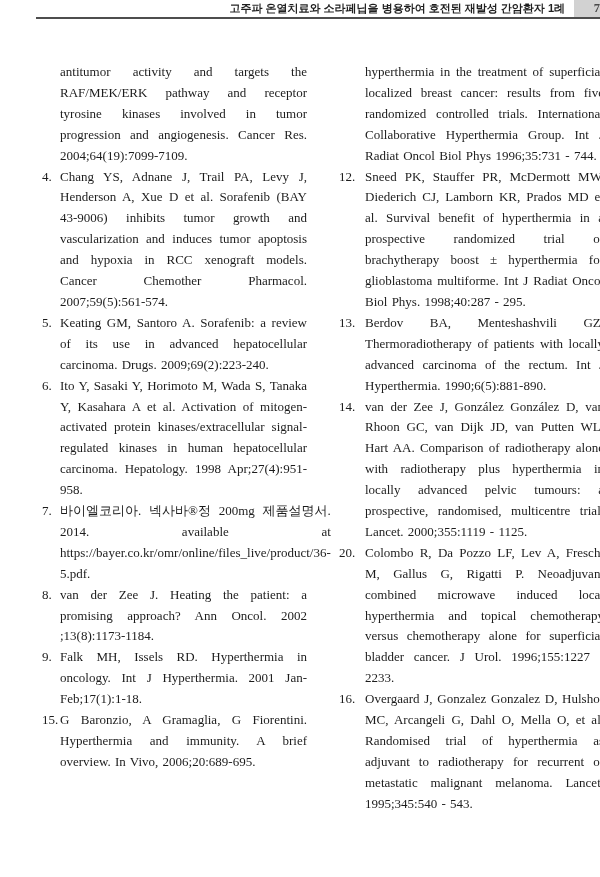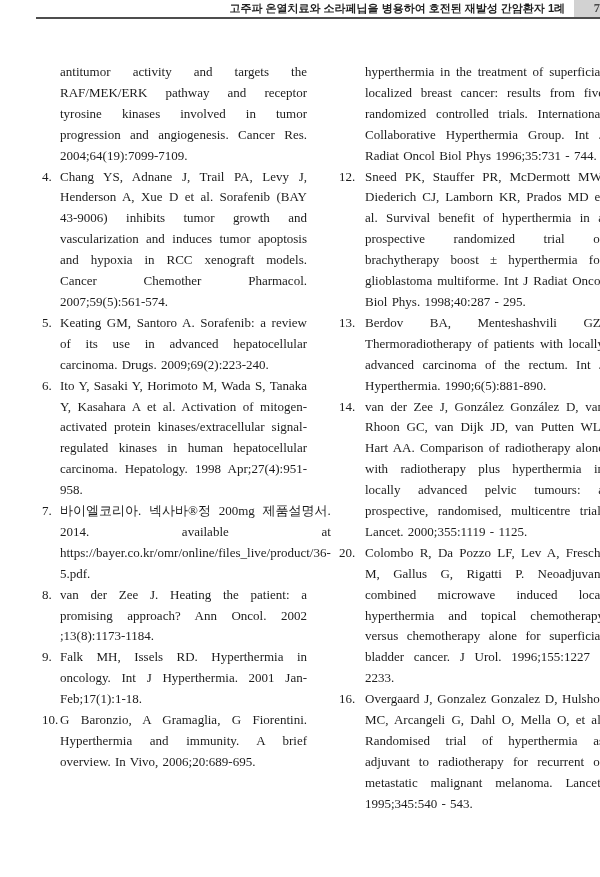--- a/index.html
+++ b/index.html
@@ -115,21 +115,21 @@
           <span class="num">8.</span>
           <span class="txt">van der Zee J. Heating the patient: a promising approach? Ann Oncol. 2002 ;13(8):1173-1184.</span>
         </div>
 
         <div class="ref">
           <span class="num">9.</span>
           <span class="txt">Falk MH, Issels RD. Hyperthermia in oncology. Int J Hyperthermia. 2001 Jan-Feb;17(1):1-18.</span>
         </div>
 
         <div class="ref">
-          <span class="num">10.</span>
+          <span class="num">15.</span>
           <span class="txt">G Baronzio, A Gramaglia, G Fiorentini. Hyperthermia and immunity. A brief overview. In Vivo, 2006;20:689-695.</span>
         </div>
 
       </div>
 
     <div class="col col-right">
 
         <div class="ref">
           <span class="num"></span>
           <span class="txt">hyperthermia in the treatment of superficial localized breast cancer: results from five randomized controlled trials. International Collaborative Hyperthermia Group. Int J Radiat Oncol Biol Phys 1996;35:731 - 744.</span>

